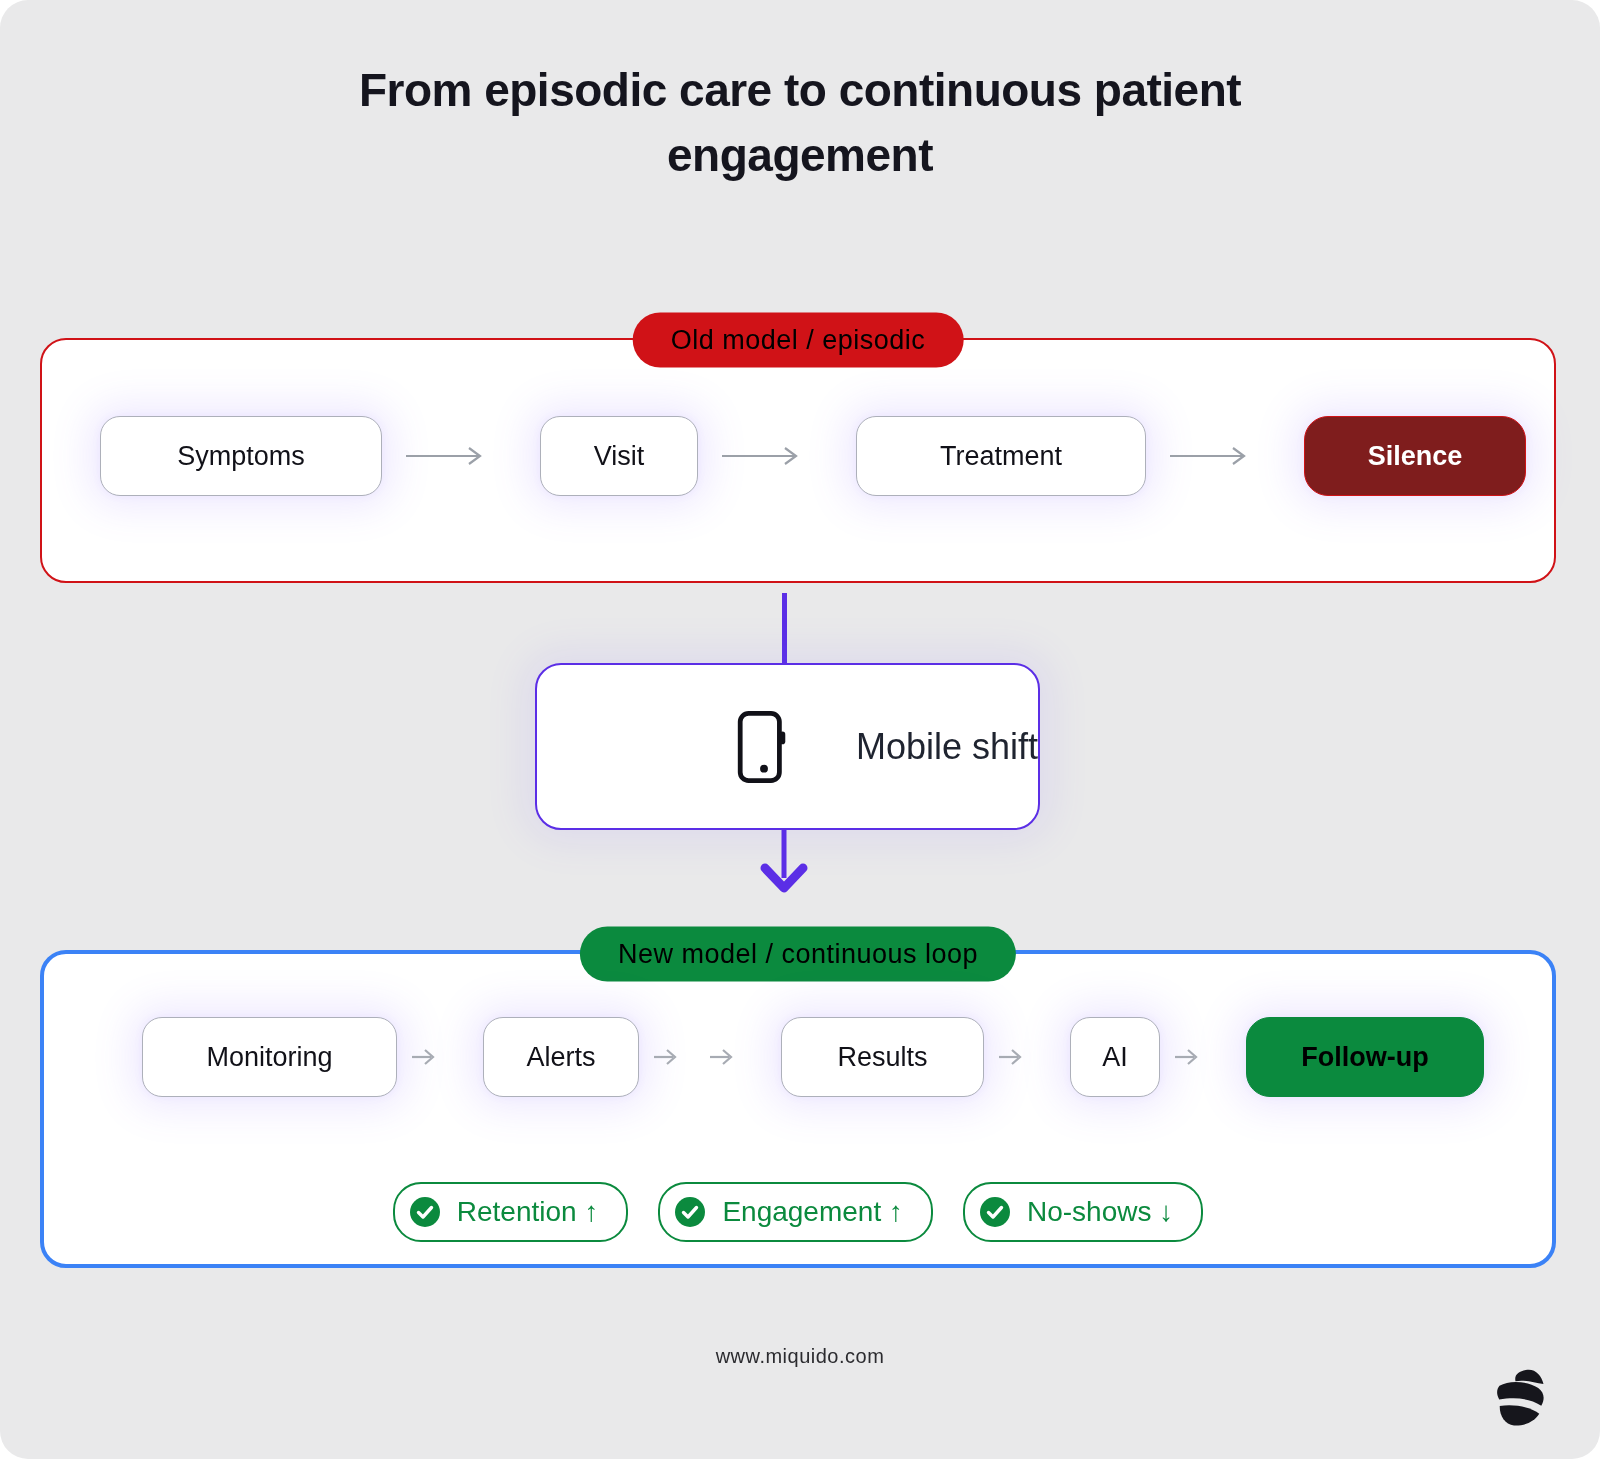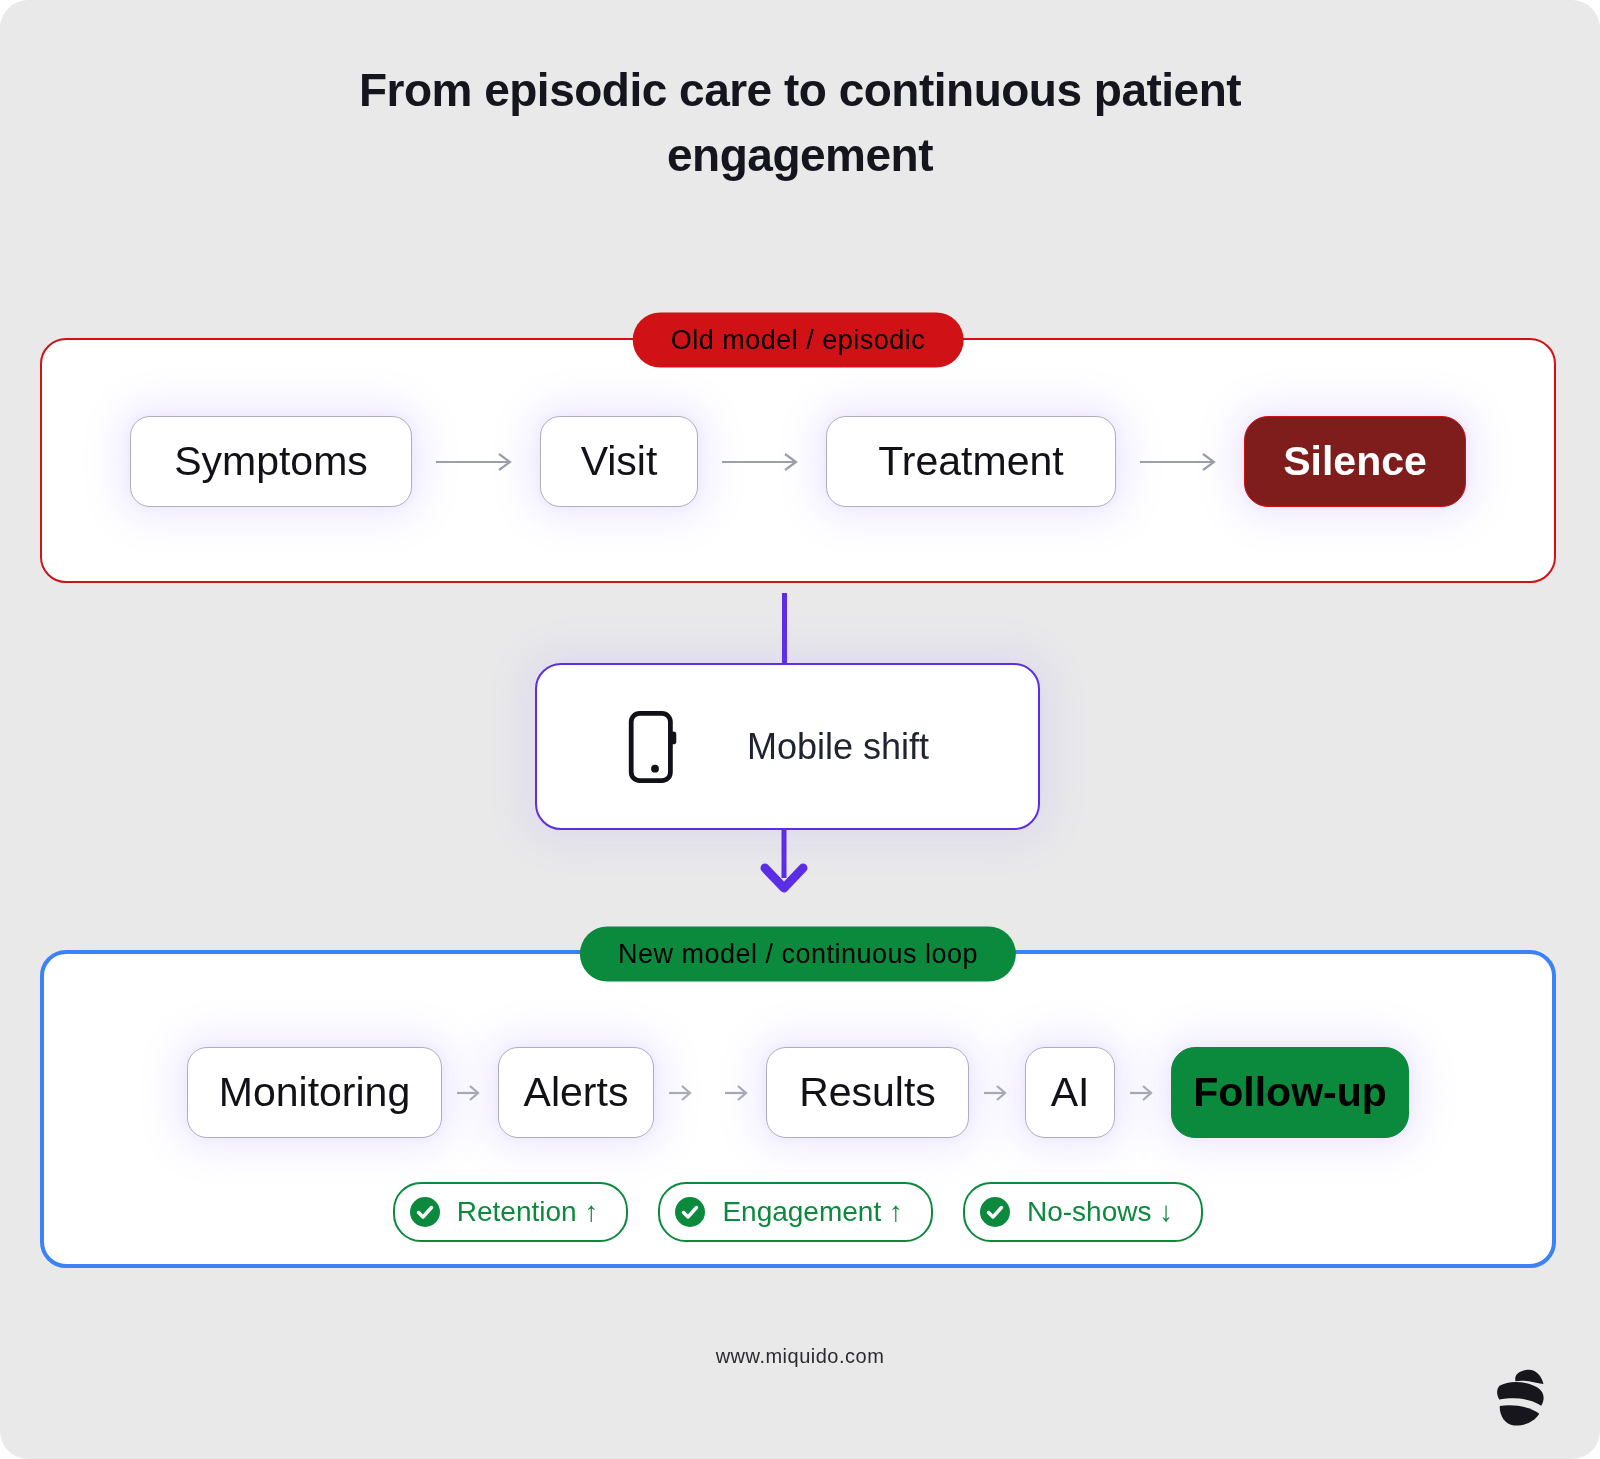--- a/index.html
+++ b/index.html
@@ -18,37 +18,37 @@
 
   .badge{position:absolute;top:0;left:50%;transform:translate(-50%,-50%);
          color:#000000;font-size:27px;font-weight:500;letter-spacing:.5px;
          padding:12px 38px;border-radius:28px;white-space:nowrap;}
   .badge.red{background:#D01217;}
   .badge.green{background:#0B8A3E;}
 
   
   .flow-row{position:absolute;left:0;right:0;display:flex;align-items:center;justify-content:center;}
   .model.old .flow-row{top:76px;}
-  .model.new .flow-row{top:93px;}
+  .model.new .flow-row{top:63px;}
 
-  .flow-box{height:91px;display:flex;align-items:center;justify-content:center;box-sizing:border-box;
+  .flow-box{height:80px;display:flex;align-items:center;justify-content:center;box-sizing:border-box;
             background:#fff;border:1.5px solid #ADB0BA;border-radius:20px;
-            font-size:41px;font-weight:500;color:#111118;white-space:nowrap;
-            box-shadow:0 0 38px 12px rgba(130,96,255,0.13),0 0 8px rgba(130,96,255,0.07);}
+            font-size:27px;font-weight:500;color:#111118;white-space:nowrap;
+            box-shadow:0 0 38px 12px rgba(130,96,255,0.13),0 0 8px rgba(130,96,255,0.07);margin-left:30px;}
   .flow-box.danger{background:#7f1d1d;border-color:#D01217;color:#ffffff;border-radius:24px;font-weight:600;}
   .flow-box.success{background:#0B8A3E;border-color:#0B8A3E;color:#000000;border-radius:24px;font-weight:600;}
 
   .arrow-long{margin:0 22px;flex:0 0 auto;}
   .arrow-short{margin:0 14px;flex:0 0 auto;}
 
   
   .connector-top{position:absolute;left:782px;top:593px;width:5px;height:74px;background:#5B2EE6;}
   .mobile-card{position:absolute;left:535px;top:663px;width:505px;height:167px;background:#fff;
                border:2.5px solid #5B2EE6;border-radius:26px;box-sizing:border-box;
-               display:flex;align-items:center;justify-content:flex-start;padding-left:90px;
+               display:flex;align-items:center;justify-content:flex-end;padding-left:90px;
                box-shadow:0 0 38px 12px rgba(130,96,255,0.10);}
   .mobile-card .label{font-size:36px;font-weight:500;color:#1F2430;margin-left:64px;}
   .connector-arrow{position:absolute;left:756px;top:830px;}
 
   
   .pills-row{position:absolute;left:0;right:0;top:228px;display:flex;justify-content:center;gap:30px;}
   .pill{display:flex;align-items:center;gap:16px;height:60px;box-sizing:border-box;
         border:2px solid #0B8A3E;border-radius:28px;background:#fff;padding:0 28px 0 14px;
         color:#0B8A3E;font-size:28px;font-weight:500;white-space:nowrap;}
 

